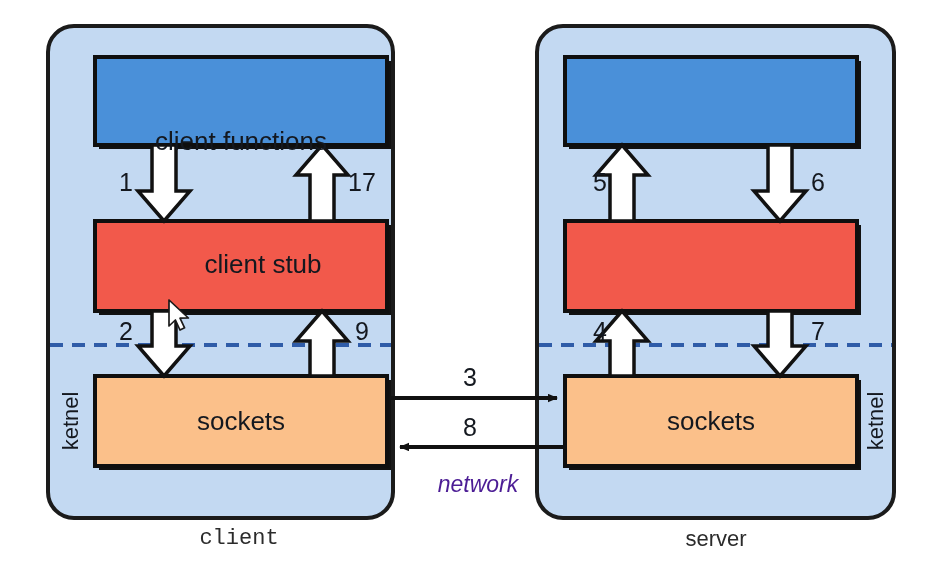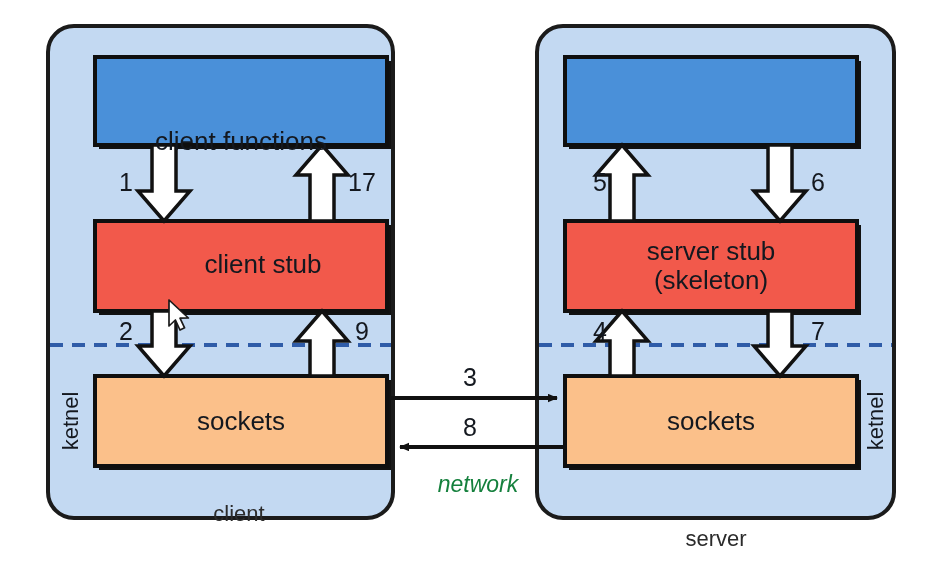--- a/index.html
+++ b/index.html
@@ -55,21 +55,21 @@
   }
   .bottom-label {
     font-size: 22px;
     transform: translate(-50%, -50%);
     color: #2b2b2b;
   }
   .net-label {
     font-size: 23px;
     font-style: italic;
     transform: translate(-50%, -50%);
-    color: #15803d;
+    color: #4c1d95;
   }
 </style>
 </head>
 <body>
 
 <div id="stage">
 
   <svg class="layer" viewBox="0 0 930 562">
 
     <rect x="48" y="26" width="345" height="492" rx="26" ry="26" fill="#c3d9f2" stroke="#1b1b1b" stroke-width="4"></rect>
@@ -127,24 +127,20 @@
 
   </svg>
 
   <div class="txt box-label" style="left:241px; top:101px;margin-top:40px;">client functions</div>
 
   <div class="txt box-label" style="left:241px; top:264px;margin-left:22px;">client stub</div>
 
   <div class="txt box-label" style="left:241px; top:421px;">sockets</div>
 
 
-  <div class="txt box-label two-line" style="left:711px; top:266px;">
-    <div>server stub</div>
-    <div>(skeleton)</div>
-  </div>
 
   <div class="txt box-label" style="left:711px; top:421px;">sockets</div>
 
   <div class="txt side-label" style="left:71px; top:421px;">ketnel</div>
 
   <div class="txt side-label" style="left:876px; top:421px;">ketnel</div>
 
   <div class="txt step-num" style="left:126px; top:182px;">1</div>
   <div class="txt step-num" style="left:362px; top:182px;">17</div>
   <div class="txt step-num" style="left:126px; top:331px;">2</div>
@@ -152,21 +148,21 @@
 
   <div class="txt step-num" style="left:600px; top:182px;">5</div>
   <div class="txt step-num" style="left:818px; top:182px;">6</div>
   <div class="txt step-num" style="left:600px; top:331px;">4</div>
   <div class="txt step-num" style="left:818px; top:331px;">7</div>
 
   <div class="txt step-num" style="left:470px; top:377px;">3</div>
   <div class="txt step-num" style="left:470px; top:427px;">8</div>
   <div class="txt net-label" style="left:478px; top:484px;">network</div>
 
-  <div class="txt bottom-label" style="left:239px; top:514px;">client</div>
+  <div class="txt bottom-label" style="left:239px; top:539px;font-family:Liberation Mono, monospace;">client</div>
   <div class="txt bottom-label" style="left:716px; top:539px;text-align:right;">server</div>
 
   <svg class="layer" viewBox="0 0 930 562">
     <g transform="translate(169,300)">
       <path d="M0,0 L0,26 L6.4,20 L11,30 L15.6,27.8 L11,18.2 L19.4,18 Z" fill="#ffffff" stroke="#1a1a1a" stroke-width="1.7" stroke-linejoin="round"></path>
     </g>
   </svg>
 
 </div>
 

